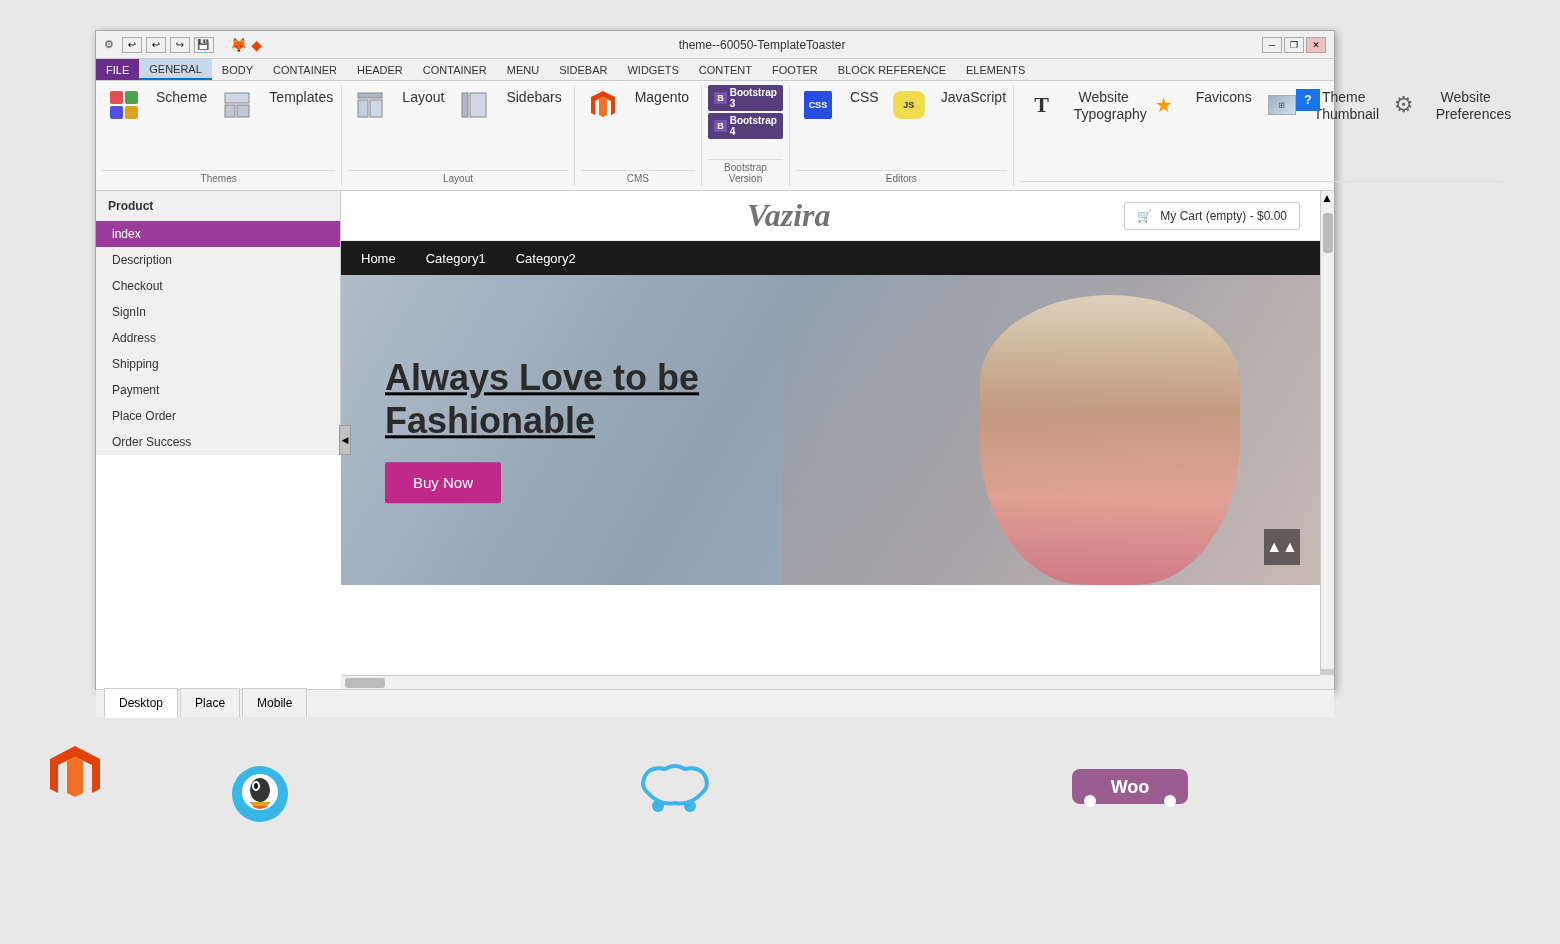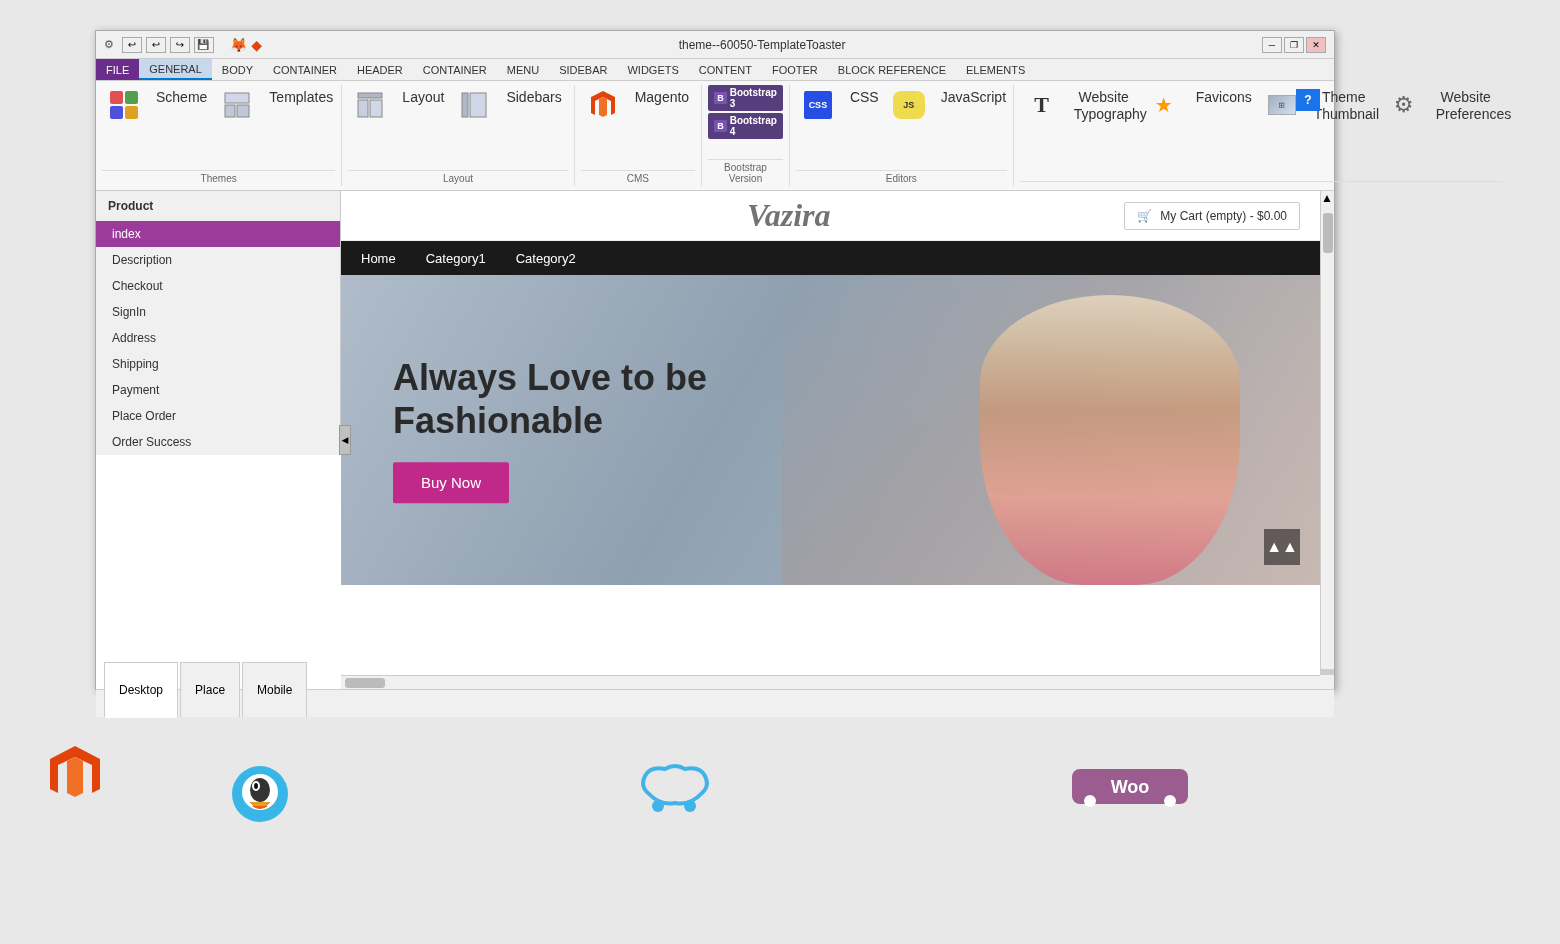--- a/index.html
+++ b/index.html
@@ -61,30 +61,30 @@
     .preview-topbar { height: 50px; background: white; display: flex; align-items: center; justify-content: space-between; padding: 0 20px; border-bottom: 1px solid #eee; }
     .preview-logo { font-family: Georgia, serif; font-style: italic; font-size: 32px; font-weight: bold; color: #737373; margin-left: 32px; }
     .preview-cart { display: flex; align-items: center; gap: 8px; border: 1px solid #ccc; padding: 6px 12px; border-radius: 2px; font-size: 12px; color: #333; cursor: pointer; }
 
     
     .preview-nav { background: #1a1a1a; padding: 0 20px; display: flex; align-items: center; height: 34px; gap: 30px; }
     .preview-nav-item { color: white; font-size: 13px; cursor: pointer; text-decoration: none; }
 
     
     .preview-hero { position: relative; height: 310px; background: linear-gradient(135deg, #c8d0d8 0%, #a8b4c0 30%, #9099a2 60%, #7a8290 100%); overflow: hidden; }
-    .preview-hero-content { position: absolute; left: 52px; top: 50%; transform: translateY(-50%); }
+    .preview-hero-content { position: absolute; left: 44px; top: 50%; transform: translateY(-50%); text-decoration: underline; }
     .preview-hero-title { font-size: 36px; font-weight: bold; color: #2a2a2a; line-height: 1.2; margin-bottom: 20px; max-width: 420px; }
     .preview-hero-btn { background: #c0288a; color: white; border: none; padding: 12px 28px; font-size: 15px; cursor: pointer; border-radius: 2px; }
     
     
     .scroll-up-btn { position: absolute; bottom: 20px; right: 20px; width: 36px; height: 36px; background: rgba(0,0,0,0.5); color: white; display: flex; align-items: center; justify-content: center; cursor: pointer; font-size: 16px; }
 
     
     .bottom-tabs { height: 28px; background: #f0f0f0; border-top: 1px solid #ccc; display: flex; align-items: flex-end; padding: 0 8px; gap: 2px; }
-    .bottom-tab { padding: 20px 14px; border: 1px solid #ccc; border-bottom: none; font-size: 12px; cursor: pointer; background: #f0f0f0; }
+    .bottom-tab { padding: 7px 14px; border: 1px solid #ccc; border-bottom: none; font-size: 12px; cursor: pointer; background: #f0f0f0; }
     .bottom-tab.active { background: white; border-bottom: 1px solid white; margin-bottom: -1px; }
 
     
     .help-btn { position: absolute; top: 58px; right: 14px; width: 24px; height: 22px; background: #1a73e8; color: white; display: flex; align-items: center; justify-content: center; font-size: 12px; font-weight: bold; cursor: pointer; }
     
     
     .magento-icon { position: absolute; bottom: 140px; left: 48px; width: 55px; height: 60px; }
     
     
     .woo-icon { position: absolute; bottom: 130px; right: 370px; }

